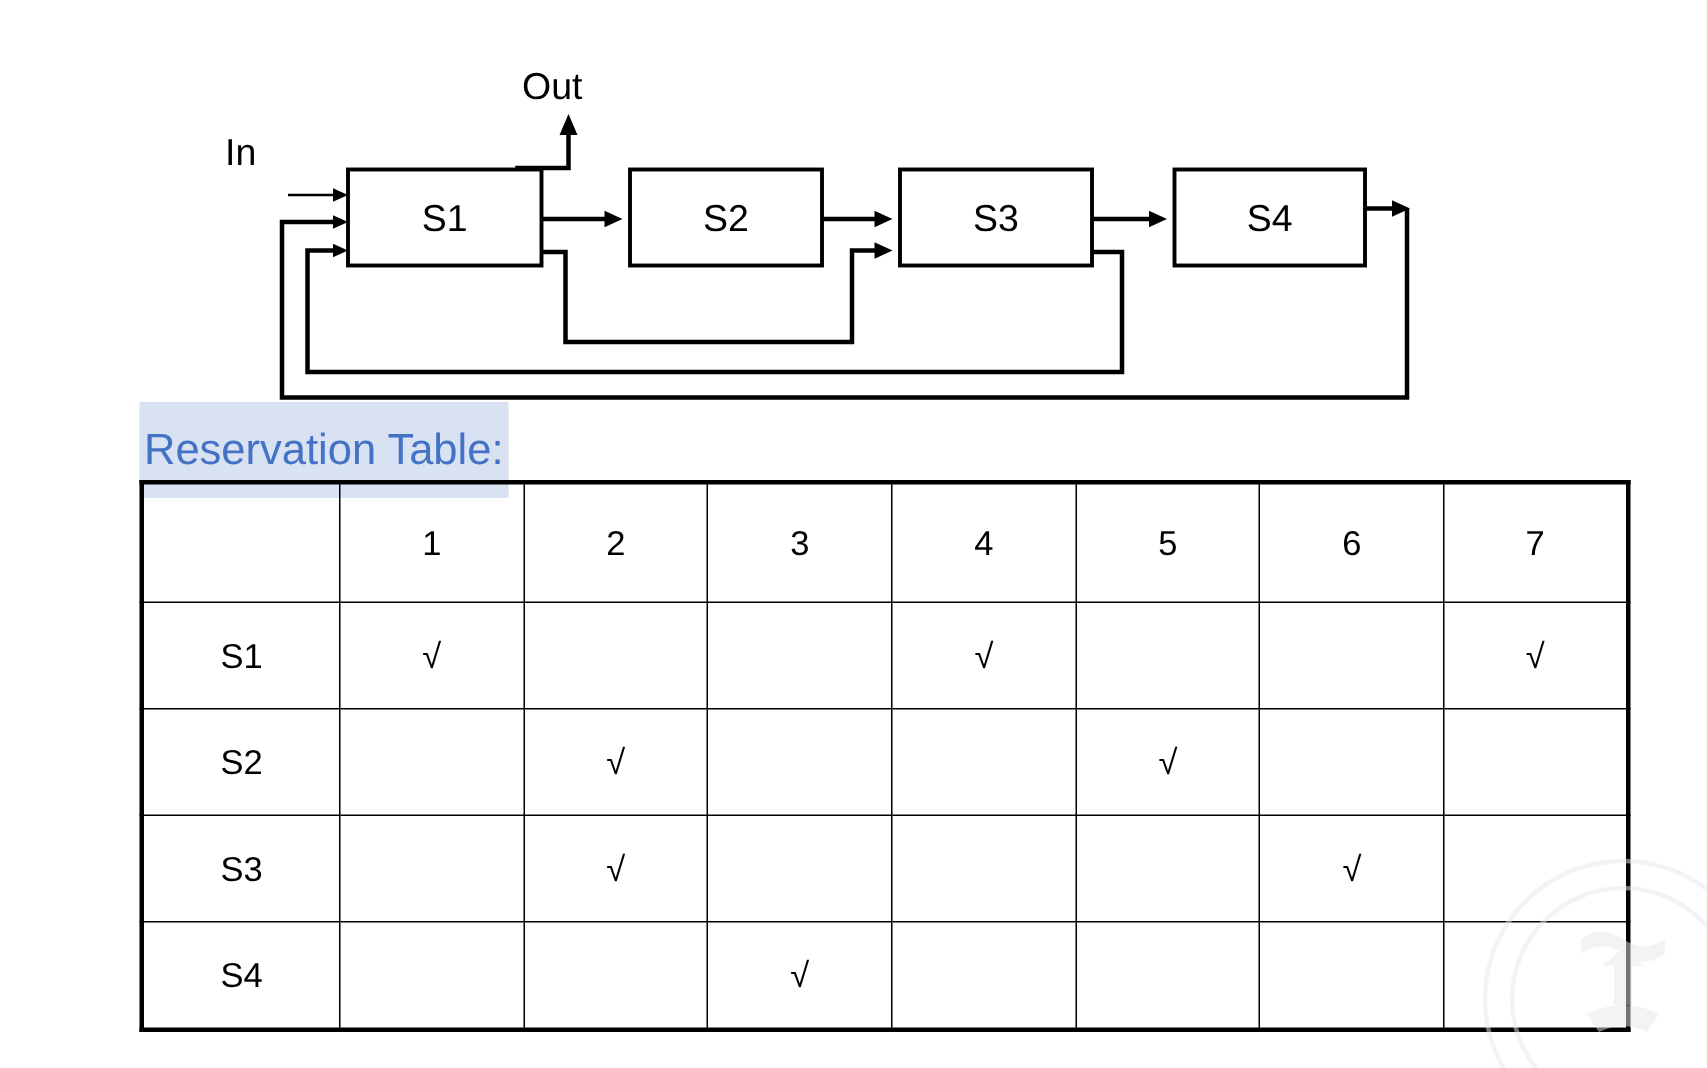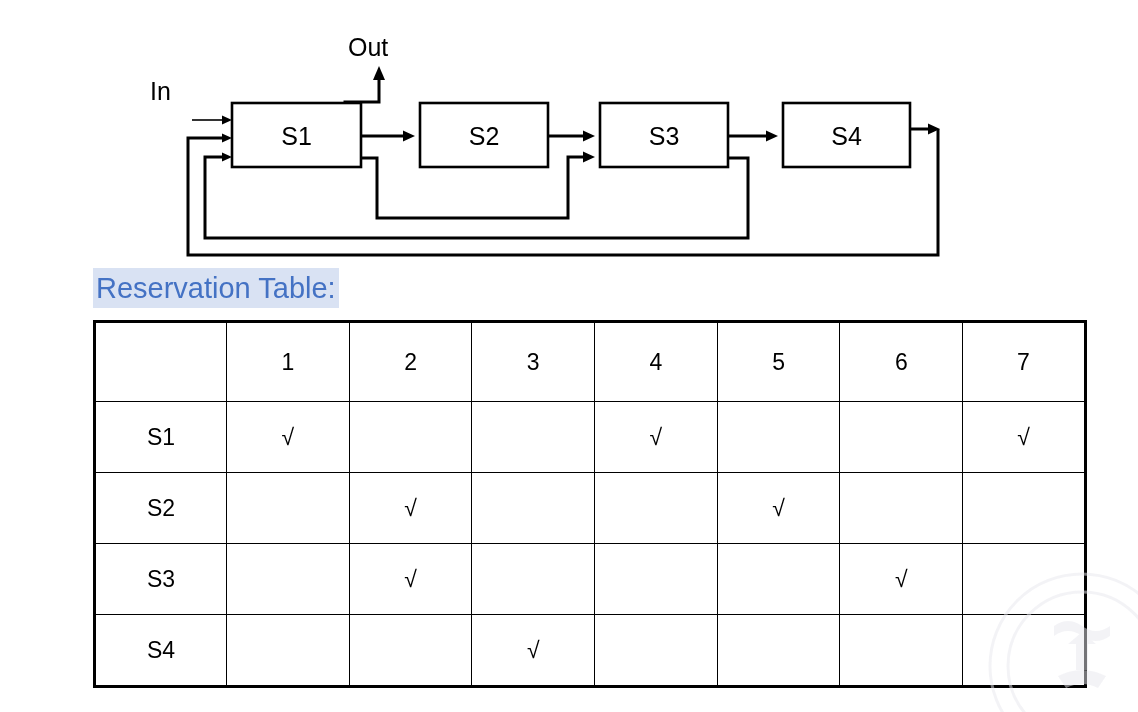--- a/index.html
+++ b/index.html
@@ -14,21 +14,21 @@
     position: relative;
     overflow: hidden;
     font-family: "Liberation Sans", sans-serif;
     color: #000000;
   }
 
   
   #pipeline-diagram {
     position: absolute;
     left: 0;
-    top: 0;
+    top: 10px;
     width: 1138px;
     height: 270px;
   }
   #pipeline-diagram svg {
     display: block;
   }
   .diag-label {
     font-family: "Liberation Sans", sans-serif;
     font-size: 25px;
     fill: #000000;
@@ -58,21 +58,21 @@
     left: 93px;
     top: 268px;
     height: 40px;
   }
   #reservation-title {
     display: inline-block;
     font-size: 29px;
     line-height: 40px;
     color: #4472C4;
     background: #D9E2F3;
-    padding: 0 3px;
+    padding: 12px 3px;
     white-space: nowrap;
     letter-spacing: 0px;
   }
 
   
   #reservation-table-wrap {
     position: absolute;
     left: 93px;
     top: 320px;
     width: 991px;

